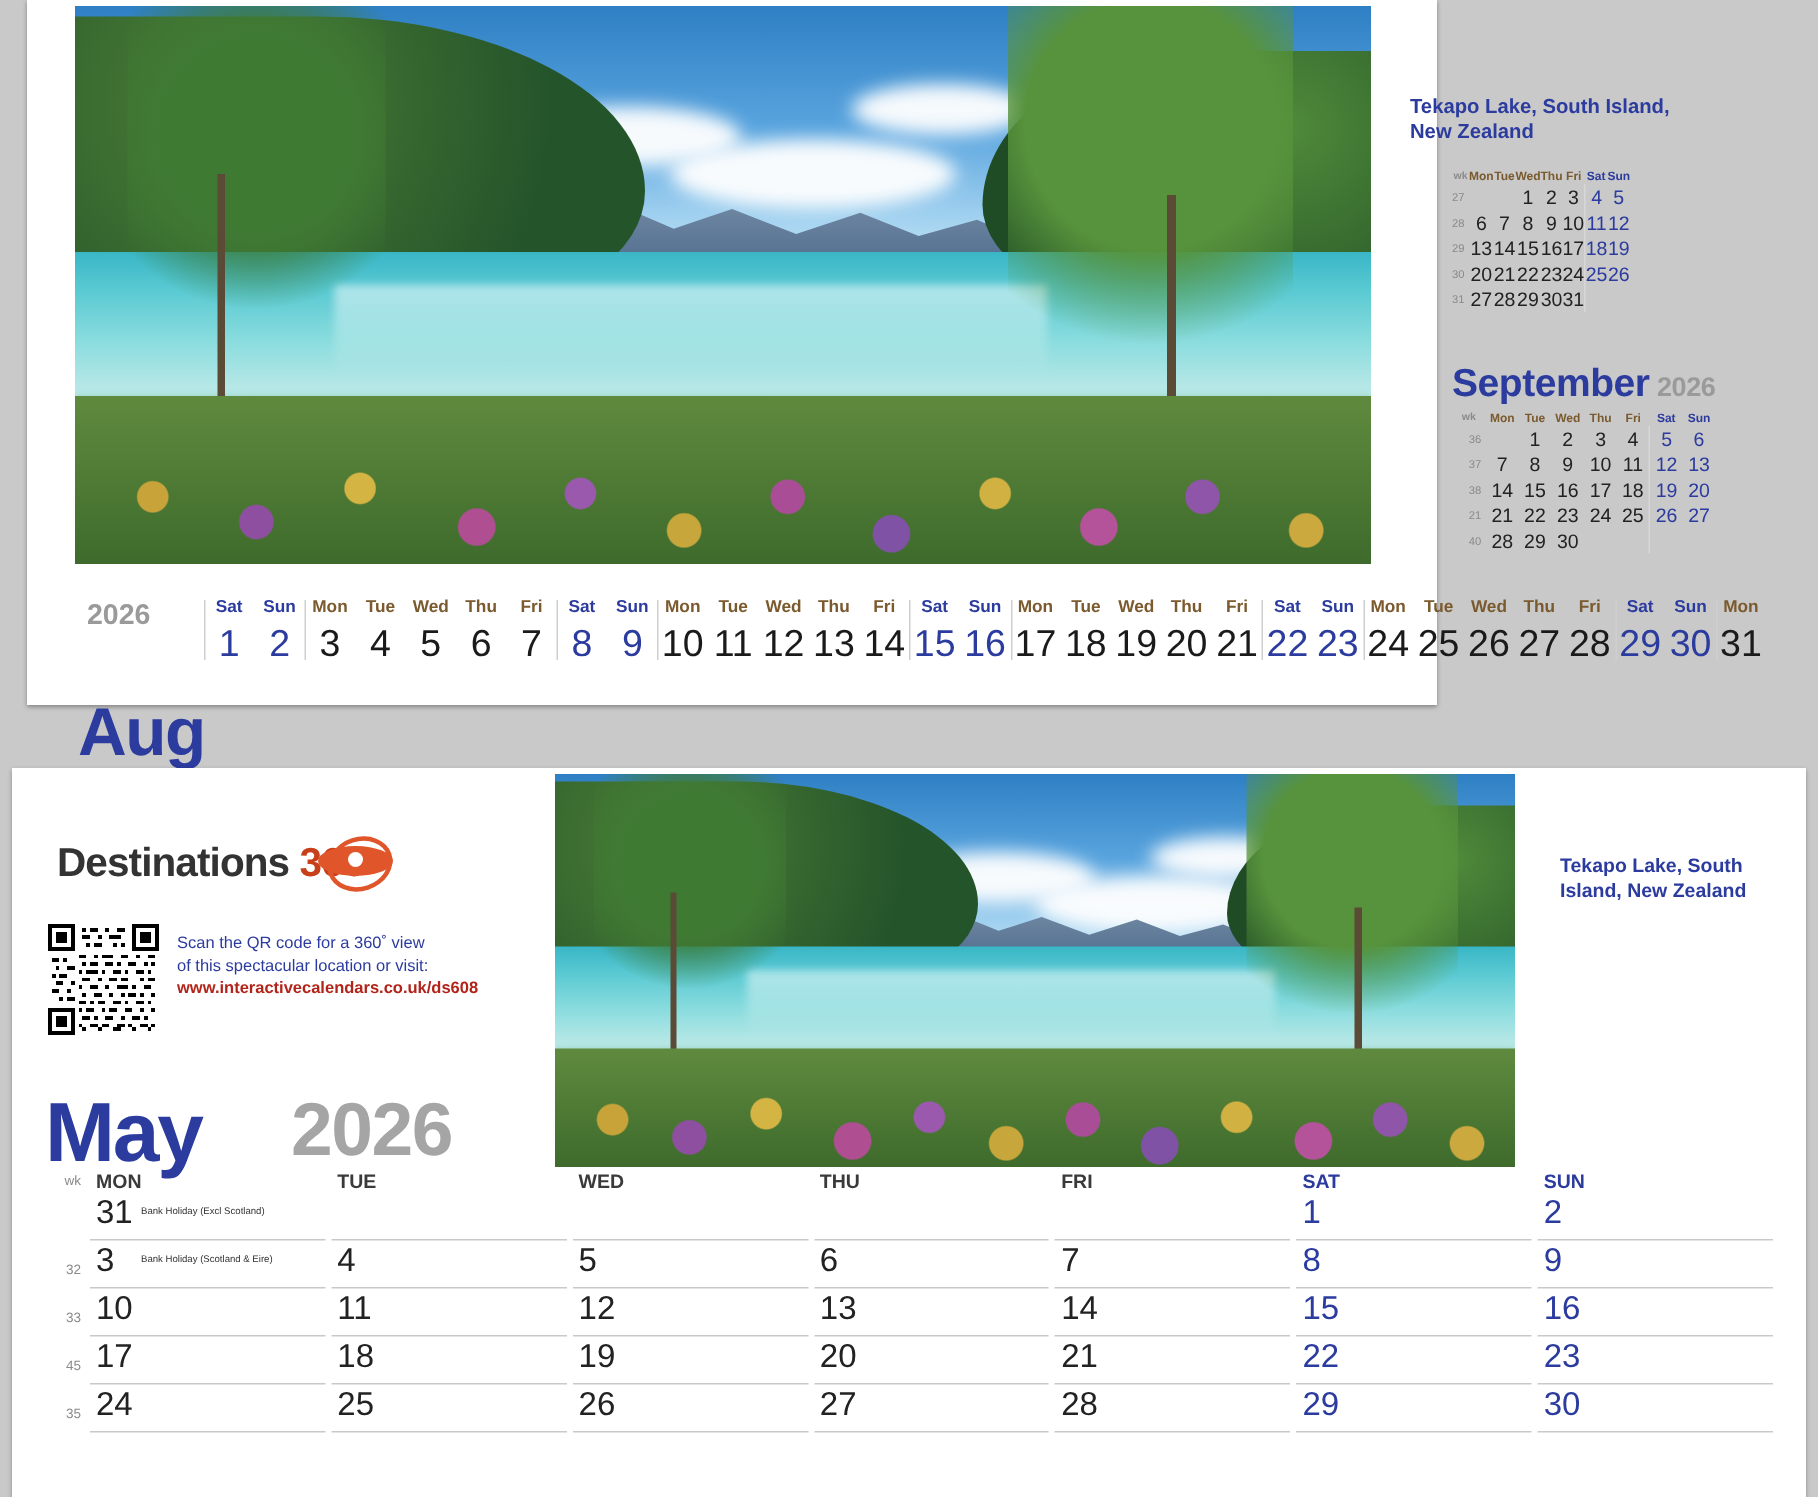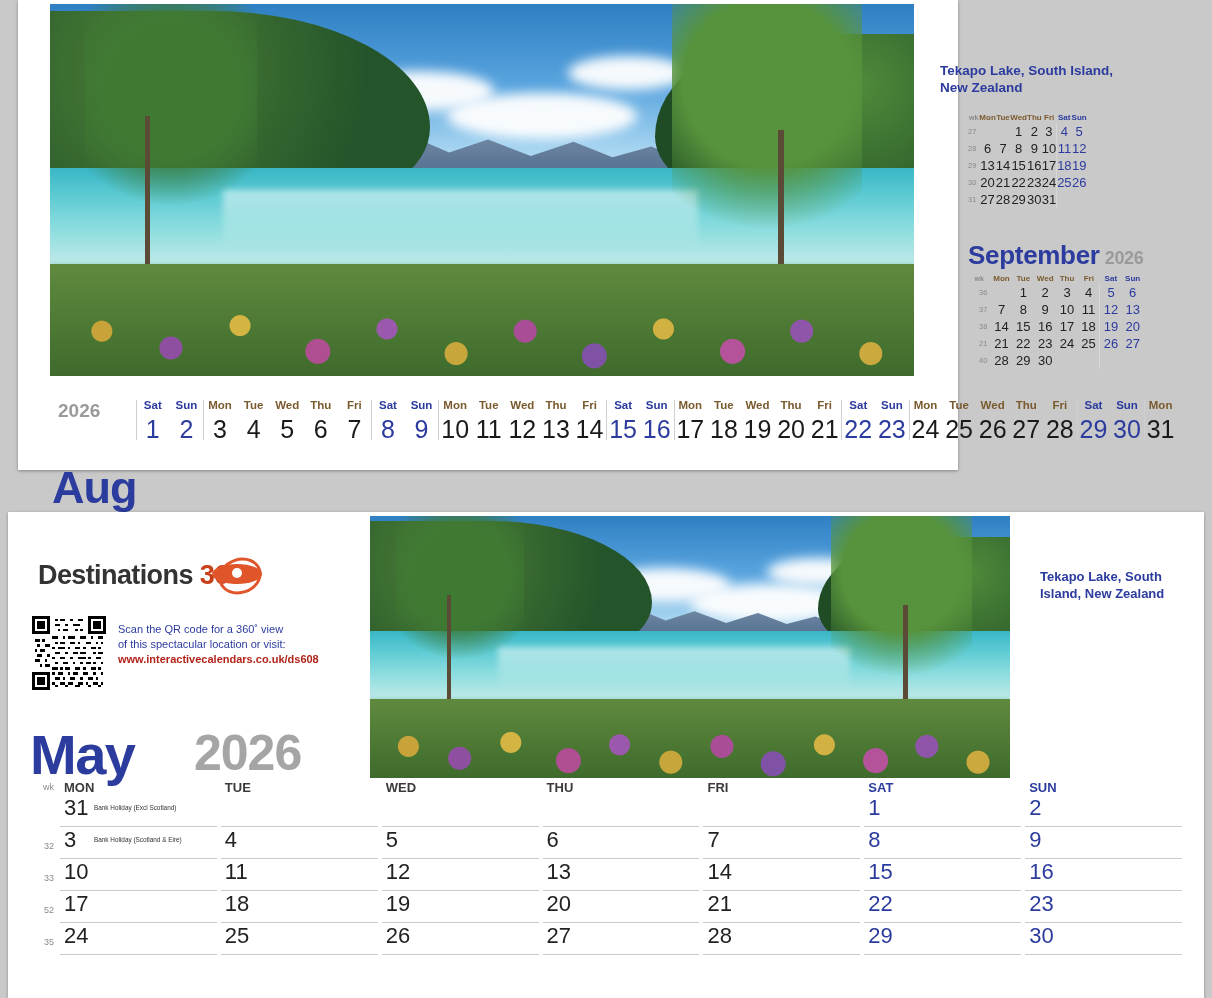--- a/index.html
+++ b/index.html
@@ -661,21 +661,21 @@
               <span class="n">14</span>
             </div>
             <div class="cell we">
               <span class="n">15</span>
             </div>
             <div class="cell we">
               <span class="n">16</span>
             </div>
           </div>
           <div class="row">
-            <div class="r-wk">52</div>
+            <div class="r-wk">45</div>
             <div class="cell ">
               <span class="n">17</span>
             </div>
             <div class="cell ">
               <span class="n">18</span>
             </div>
             <div class="cell ">
               <span class="n">19</span>
             </div>
             <div class="cell ">

